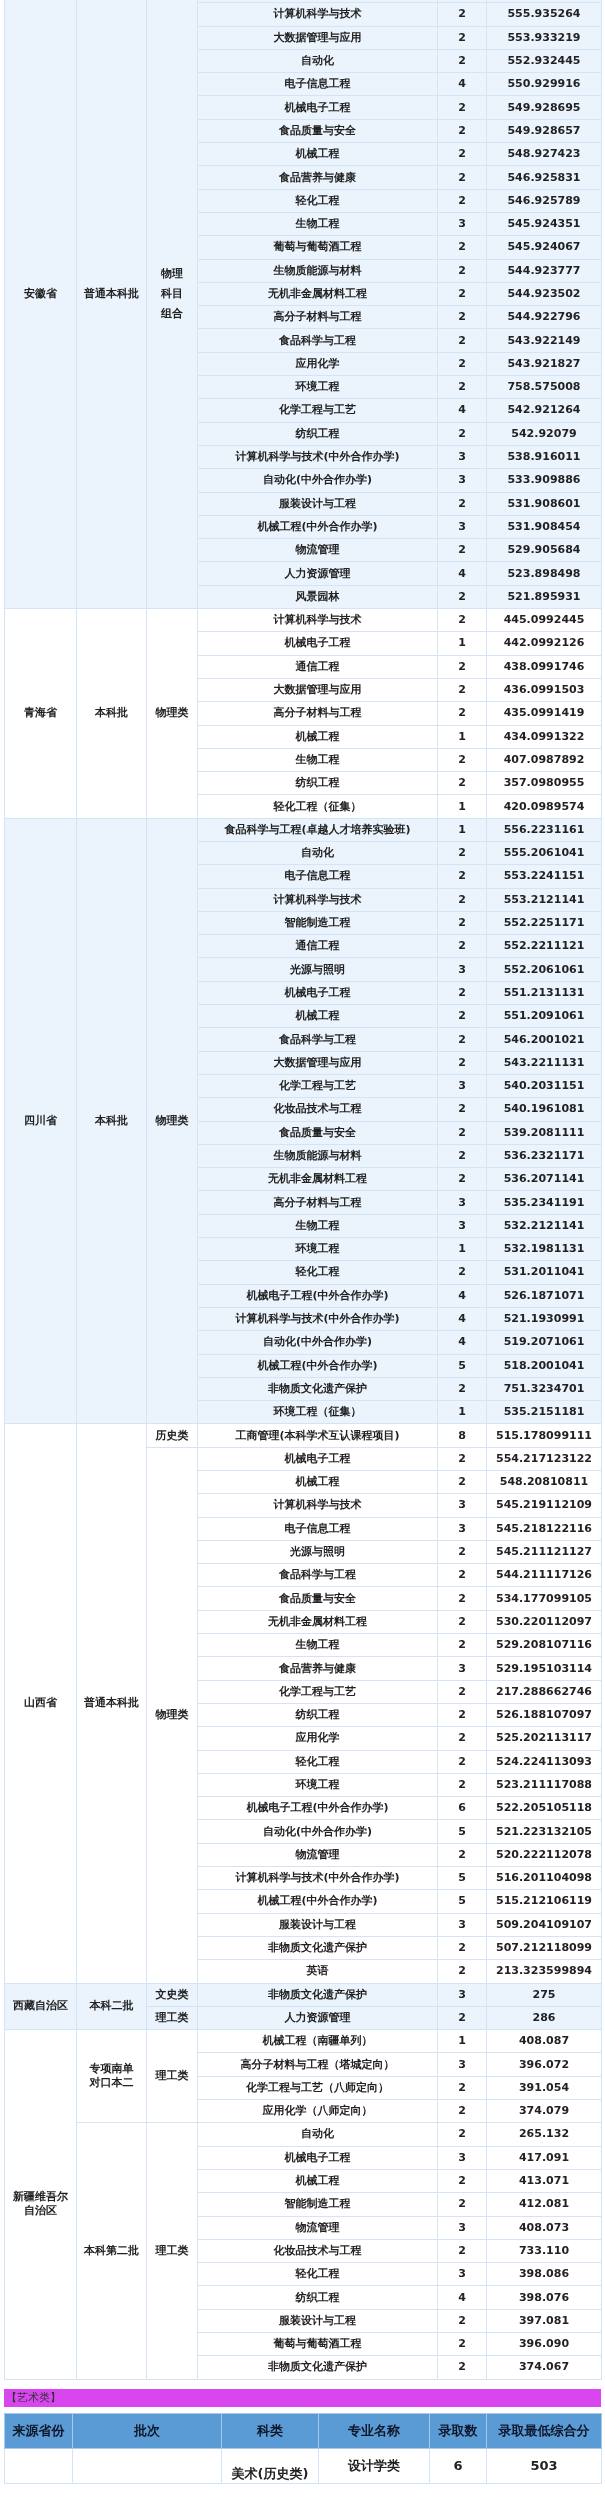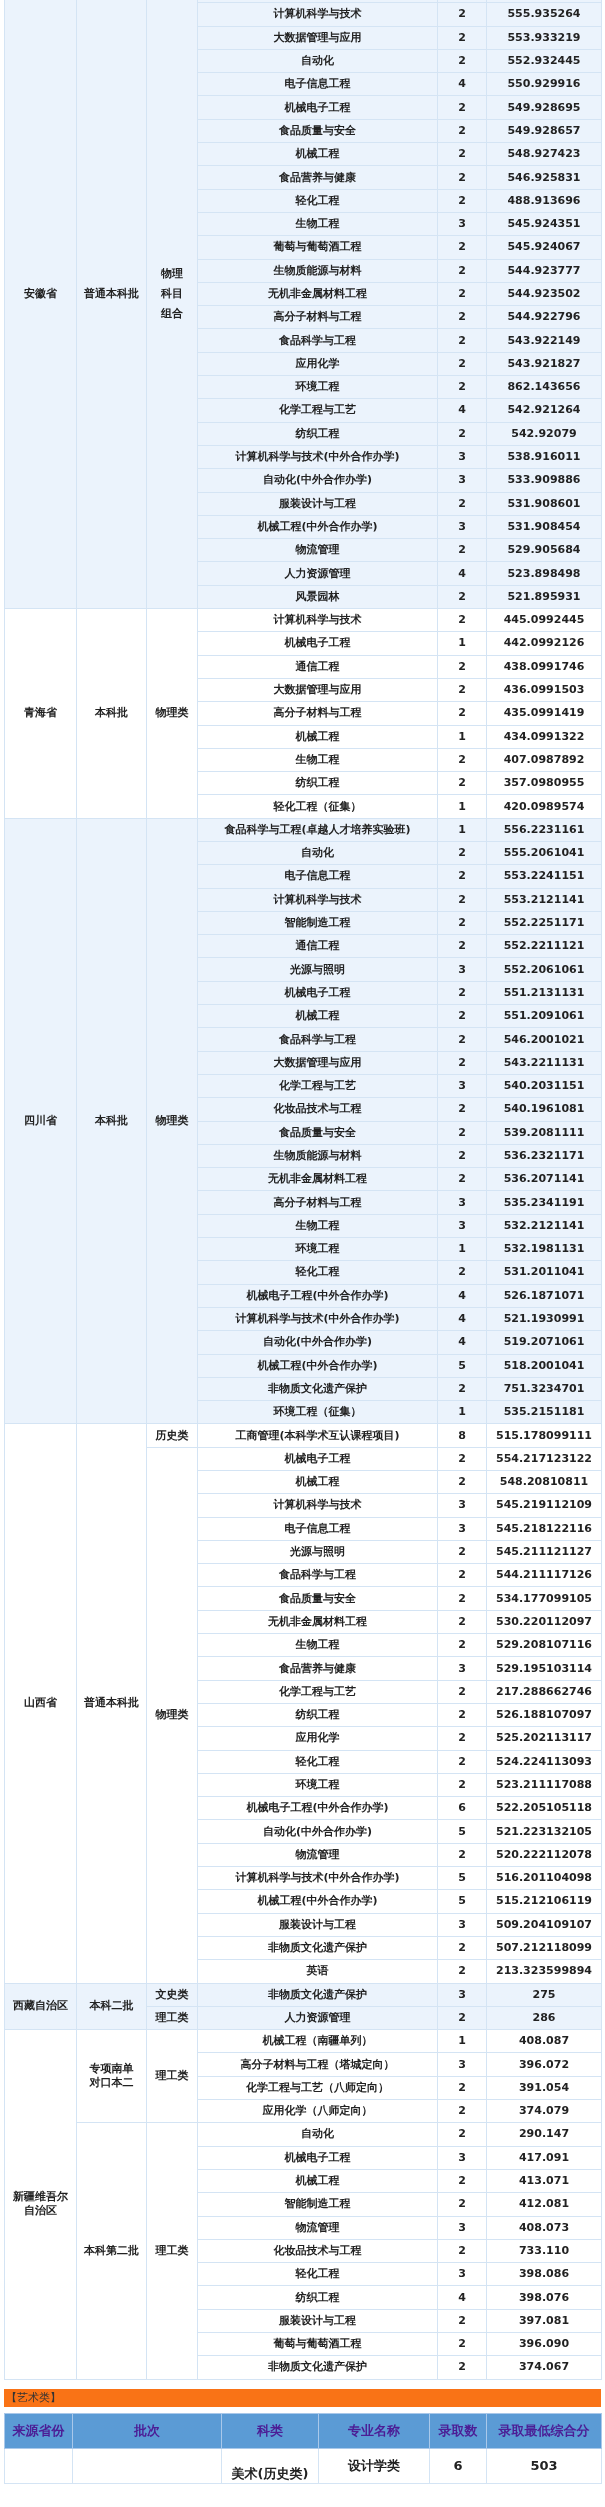--- a/index.html
+++ b/index.html
@@ -2,23 +2,23 @@
 <html><head>
 <meta charset="utf-8">
 <style>
   html, body { margin: 0; padding: 0; background: #ffffff; }
   body { width: 605px; height: 2507px; overflow: hidden; position: relative; font-family: "DejaVu Sans", "Liberation Sans", sans-serif; }
   .wrap { position: absolute; left: 0; top: -21px; width: 605px; }
   table.score { border-collapse: collapse; margin-left: 4px; width: 597px; table-layout: fixed; }
   table.score td { border: 1px solid #d4e4f4; text-align: center; vertical-align: middle; font-size: 11px; font-weight: bold; color: #222; padding: 0; height: 22.3px; line-height: 14px; }
   table.score tbody.alt td { background: #ebf3fc; }
   table.score tbody.plain td { background: #ffffff; }
-  .art-label { margin: 9px 0 0 4px; height: 18px; line-height: 18px; font-size: 11px; color: #333; background: #f97316; padding-left: 2px; width: 595px; }
+  .art-label { margin: 9px 0 0 4px; height: 18px; line-height: 18px; font-size: 11px; color: #333; background: #d946ef; padding-left: 2px; width: 595px; }
   table.art { border-collapse: collapse; margin-left: 4px; margin-top: 6px; width: 597px; table-layout: fixed; }
-  table.art th { background: #5b9bd5; color: #4c1d95; font-size: 13px; font-weight: bold; height: 34px; border: 1px solid #a9c8ea; padding: 0; }
+  table.art th { background: #5b9bd5; color: #0f172a; font-size: 13px; font-weight: bold; height: 34px; border: 1px solid #a9c8ea; padding: 0; }
   table.art td { border: 1px solid #d4e4f4; text-align: center; font-size: 13px; font-weight: bold; color: #222; height: 34px; padding: 0; background: #fff; }
 </style>
 </head>
 <body>
 
 <div class="wrap">
   <table class="score" id="main-table">
     <colgroup>
       <col style="width:72px">
         <col style="width:70px">
@@ -72,21 +72,21 @@
           <td>548.927423</td>
         </tr>
         <tr>
           <td>食品营养与健康</td>
           <td>2</td>
           <td>546.925831</td>
         </tr>
         <tr>
           <td>轻化工程</td>
           <td>2</td>
-          <td>488.913696</td>
+          <td>546.925789</td>
         </tr>
         <tr>
           <td>生物工程</td>
           <td>3</td>
           <td>545.924351</td>
         </tr>
         <tr>
           <td>葡萄与葡萄酒工程</td>
           <td>2</td>
           <td>545.924067</td>
@@ -112,21 +112,21 @@
           <td>543.922149</td>
         </tr>
         <tr>
           <td>应用化学</td>
           <td>2</td>
           <td>543.921827</td>
         </tr>
         <tr>
           <td>环境工程</td>
           <td>2</td>
-          <td>862.143656</td>
+          <td>758.575008</td>
         </tr>
         <tr>
           <td>化学工程与工艺</td>
           <td>4</td>
           <td>542.921264</td>
         </tr>
         <tr>
           <td>纺织工程</td>
           <td>2</td>
           <td>542.92079</td>
@@ -516,21 +516,21 @@
         <tr>
           <td>应用化学（八师定向）</td>
           <td>2</td>
           <td>374.079</td>
         </tr>
         <tr>
           <td rowspan="11">本科第二批</td>
           <td rowspan="11">理工类</td>
           <td>自动化</td>
           <td>2</td>
-          <td>290.147</td>
+          <td>265.132</td>
         </tr>
         <tr>
           <td>机械电子工程</td>
           <td>3</td>
           <td>417.091</td>
         </tr>
         <tr>
           <td>机械工程</td>
           <td>2</td>
           <td>413.071</td>

